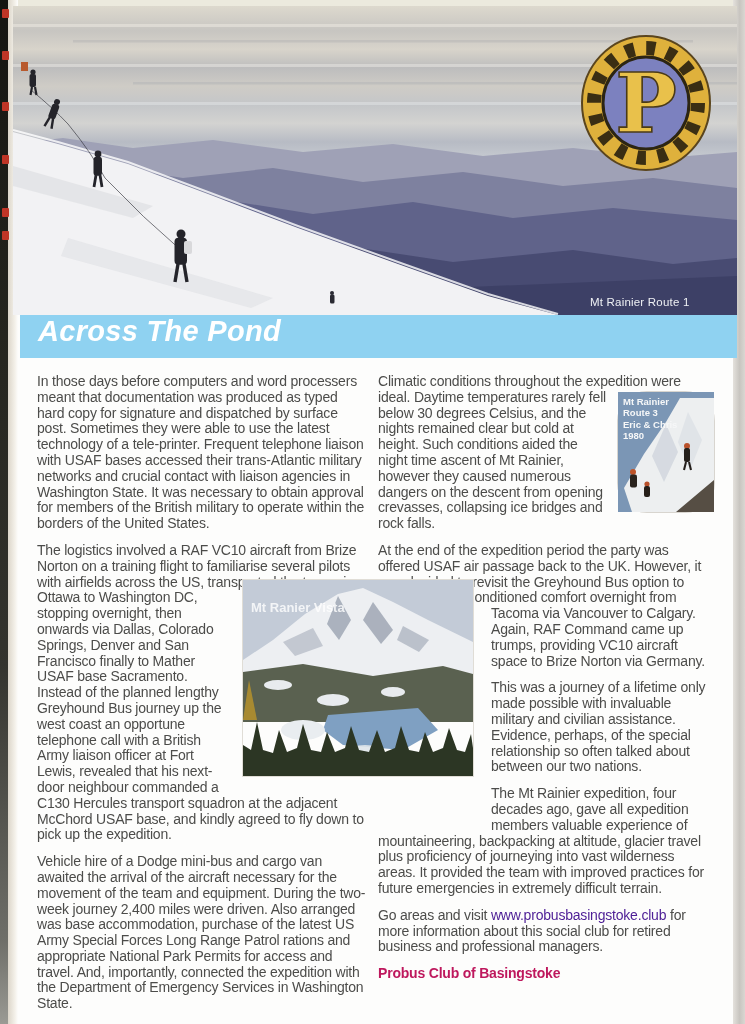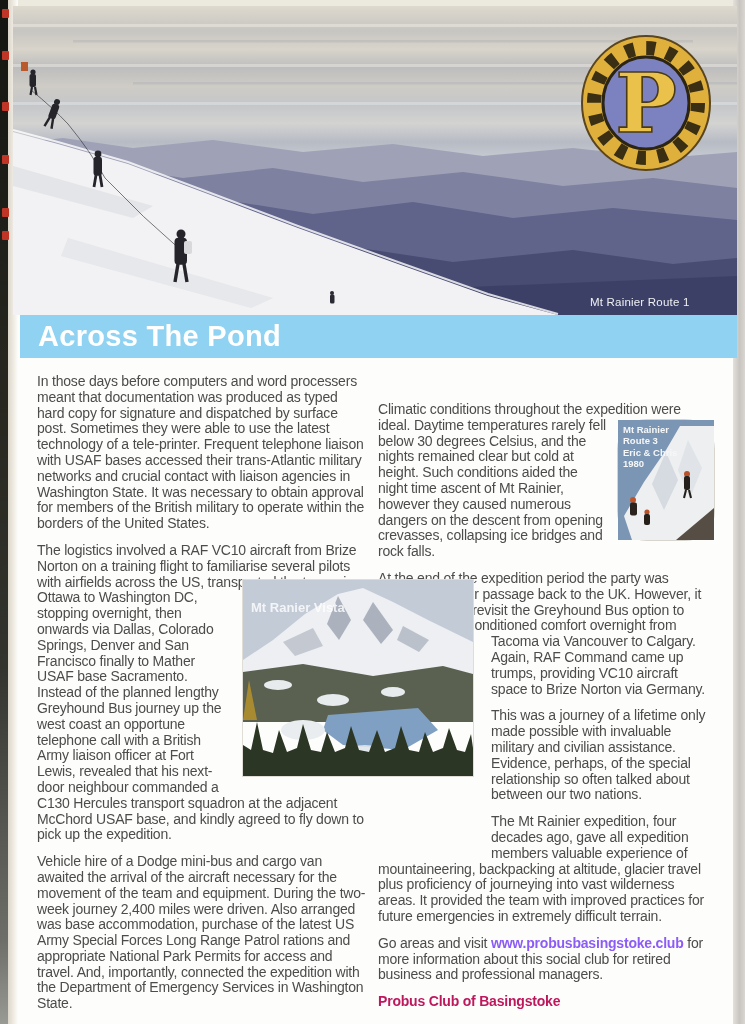--- a/index.html
+++ b/index.html
@@ -19,44 +19,44 @@
   
   .photo{position:absolute;left:13px;top:6px;width:724px;height:309px;overflow:hidden;
     background:linear-gradient(180deg,#ddd9ce 0%,#c7c5c1 8%,#d8d4cb 14%,#bdbdbd 20%,#cfccc6 26%,#c4c6c9 32%,#d3d3d1 38%,#b7bbc4 44%,#c8ccd2 50%);}
   .photo svg{position:absolute;left:0;top:0;width:100%;height:100%;}
   .photo-caption{position:absolute;left:577px;top:290px;color:#eef0f4;font-size:11.5px;letter-spacing:.2px;}
 
   .logo{position:absolute;left:567px;top:28px;width:132px;height:138px;}
 
   
   .title-band{position:absolute;left:20px;top:315px;width:717px;height:43px;background:#8fd2f1;
-    display:flex;align-items:center;}
+    display:flex;align-items:flex-start;font-style:italic;}
   .title-band h1{margin:0 0 0 18px;font-size:29px;font-weight:bold;color:#ffffff;letter-spacing:.3px;}
 
   
   .col{position:absolute;top:374px;font-size:14px;line-height:15.8px;letter-spacing:-0.2px;color:#4c4c4a;}
   .col-left{left:37px;width:330px;}
-  .col-right{left:378px;width:336px;margin-top:28px;}
+  .col-right{left:378px;width:336px;}
   .col p{margin:0 0 11px 0;}
 
   .spacer-vista-left{float:right;width:132px;height:205px;margin-left:8px;}
   .spacer-vista-right{float:left;width:104px;height:216px;margin-right:9px;}
 
   
   .route3-float{position:relative;display:block;float:right;width:96px;height:120px;margin:2px 0 6px 10px;
     box-shadow:0 0 0 1px #d8d5cf;border-radius:29px;}
   .route3-float svg{position:absolute;left:0;top:0;width:100%;height:100%;}
   .route3-caption{position:absolute;left:5px;top:4px;color:#f6f7f8;font-size:9.5px;line-height:11.5px;
     font-weight:600;white-space:pre-line;letter-spacing:0;}
 
   .vista-img{position:absolute;left:243px;top:580px;width:230px;height:196px;box-shadow:0 0 0 1px #e0ddd6;}
   .vista-img svg{position:absolute;left:0;top:0;width:100%;height:100%;}
   .vista-caption{position:absolute;left:8px;top:20px;color:rgba(255,255,255,.8);font-size:13px;font-weight:600;}
 
-  a.site-link{color:#8b5cf6;font-weight:700;text-decoration:none;}
+  a.site-link{color:#4c1d95;font-weight:400;text-decoration:none;}
   .author-line{color:#a9d6ea;font-weight:700;margin-bottom:1px;}
   .club-line{color:#be185d;font-weight:700;}
 </style>
 </head>
 <body>
 
 <div class="page">
 
   <div class="edge-top"></div>
   <div class="edge-left"></div>

